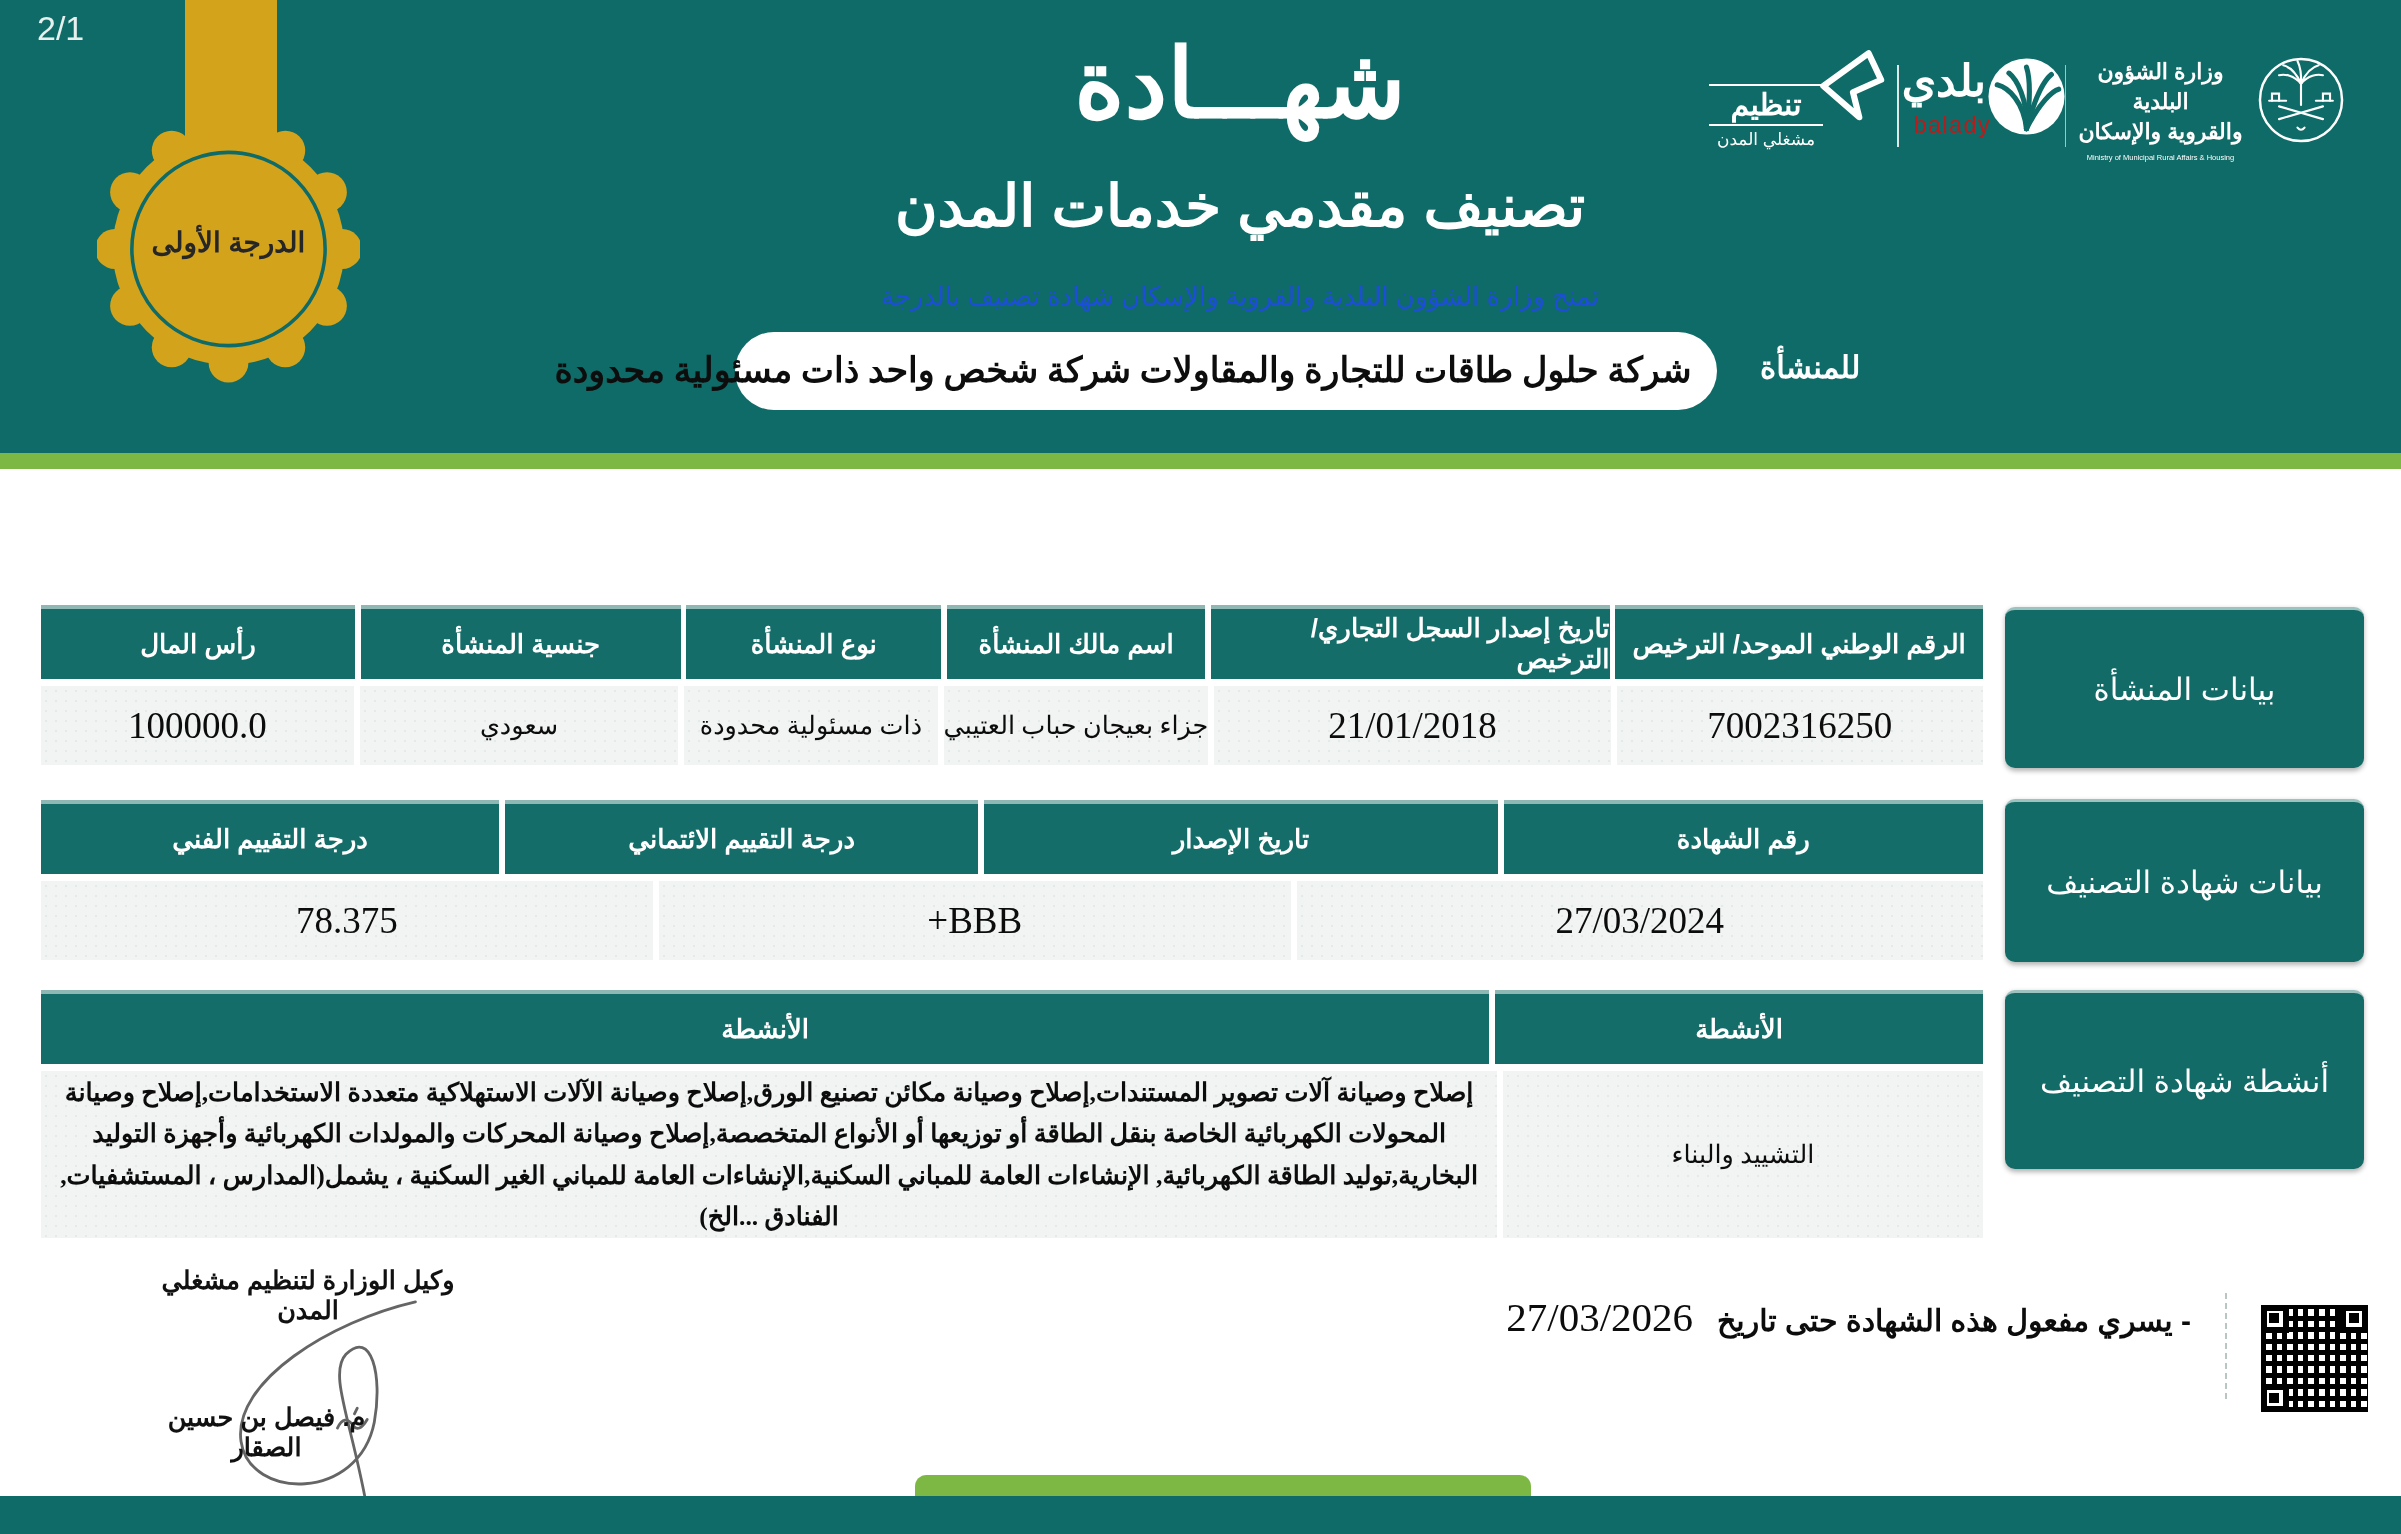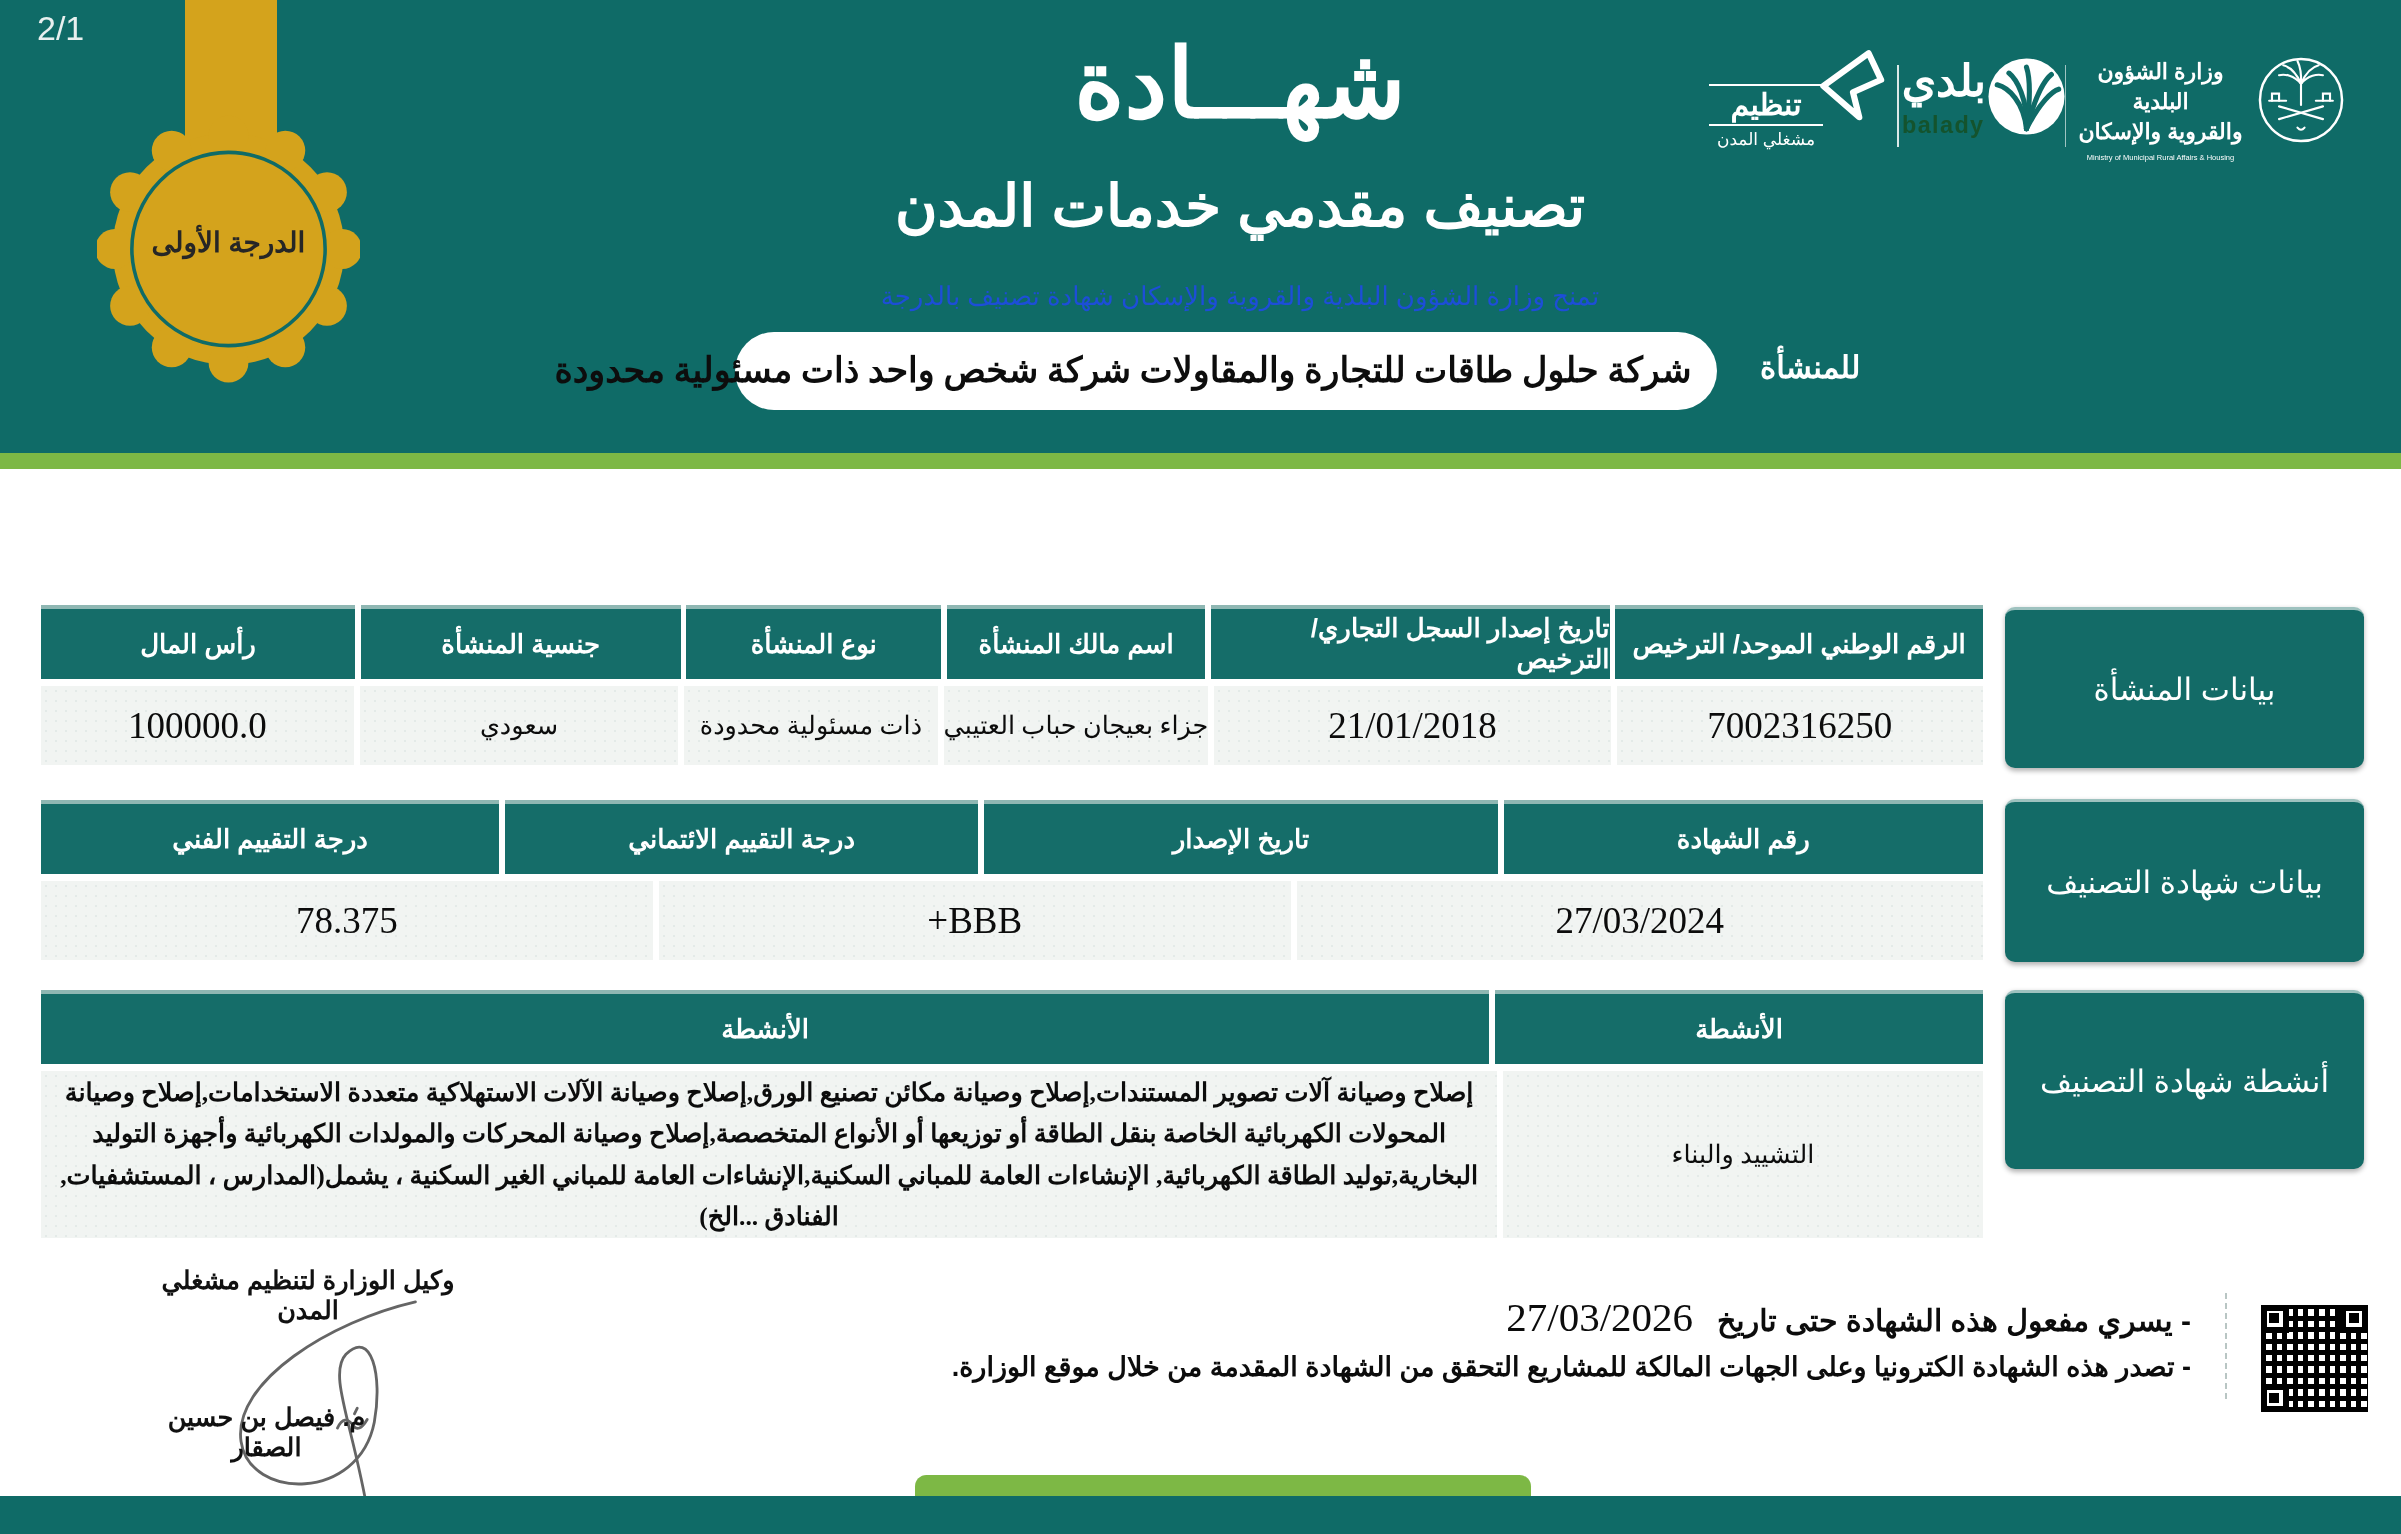--- a/index.html
+++ b/index.html
@@ -32,21 +32,21 @@
   .est-pill{top:332px;left:735px;width:982px;height:78px;background:#fff;border-radius:43px;}
   .est-pill span{display:block;direction:rtl;white-space:nowrap;text-align:right;
     padding-right:25.5px;line-height:78px;font-size:35px;font-weight:bold;color:#0d0d0d;
     font-family:"Liberation Serif",serif;}
   .tanzim-text{top:84px;left:1709px;width:114px;text-align:center;font-size:30px;font-weight:bold;
     color:#fff;direction:rtl;letter-spacing:2.8px;border-top:2.1px solid #fff;border-bottom:2.1px solid #fff;padding:1.4px 0;}
   .tanzim-sub{top:129px;left:1702px;width:128px;text-align:center;font-size:17px;color:#fff;direction:rtl;}
   .tanzim-arrow{left:1814px;top:47px;}
   .logo-div1{left:1897px;top:65px;width:2.1px;height:82px;background:rgba(255,255,255,.85);}
   .balady-ar{top:55px;left:1907px;width:79px;font-size:44px;font-weight:bold;color:#fff;direction:rtl;}
-  .balady-en{top:112px;left:1902px;width:89px;text-align:left;font-size:23.4px;color:#14532d;letter-spacing:1.4px;font-weight:bold;}
+  .balady-en{top:112px;left:1902px;width:89px;text-align:right;font-size:23.4px;color:#b91c1c;letter-spacing:1.4px;font-weight:normal;}
   .balady-circle{left:1987px;top:57px;}
   .logo-div2{left:2065px;top:65px;width:1.4px;height:82px;background:rgba(255,255,255,.6);}
   .min-text{top:57px;left:2076px;width:169px;text-align:center;color:#fff;direction:rtl;}
   .min-ar{font-size:22px;font-weight:bold;line-height:30px;}
   .min-en{font-size:7.5px;margin-top:5.7px;}
   .min-emblem{left:2255px;top:54px;}
 
   
   .table{left:41px;width:1942px;direction:rtl;}
   .t1{top:605px;} .t2{top:800px;} .t3{top:990px;}
@@ -235,21 +235,20 @@
       <path d="M208 206 q 10 -20 22 -4 q 8 12 20 -8 M232 186 l 4 -8"></path>
     </g>
   </svg>
   <div class="abs sig-name">م. فيصل بن حسين الصقار</div>
 
   <div class="abs notes">
     <div class="note1">
       <span>- يسري مفعول هذه الشهادة حتى تاريخ</span>
       <span class="date">27/03/2026</span>
     </div>
-    <div class="note2">- تصدر هذه الشهادة الكترونيا وعلى الجهات المالكة للمشاريع التحقق من الشهادة المقدمة من خلال موقع الوزارة.</div>
   </div>
 
   <div class="abs qr-sep"></div>
   <div class="abs qr">
     <div class="qr-inner">
       <div class="finder f-tl"></div>
       <div class="finder f-tr"></div>
       <div class="finder f-bl"></div>
     </div>
   </div>

